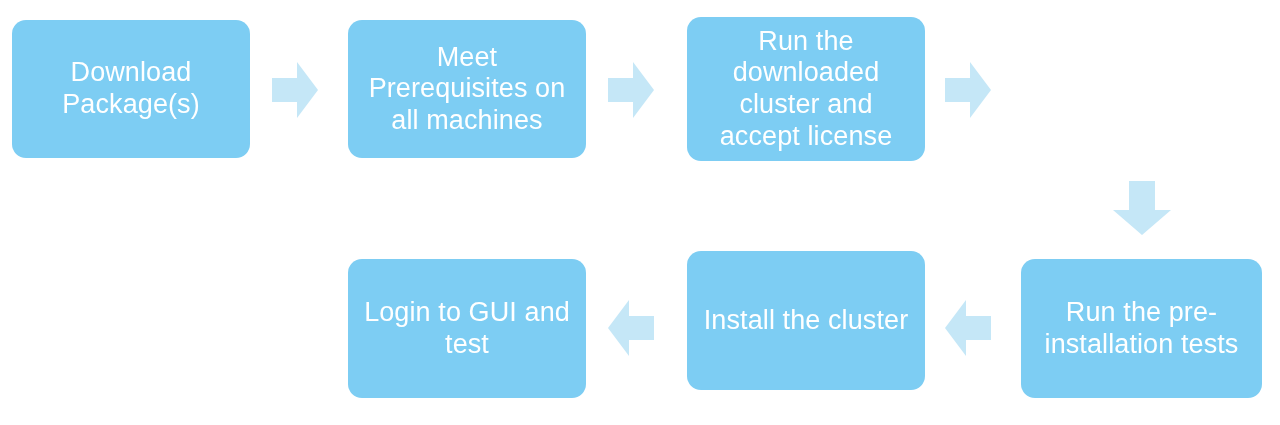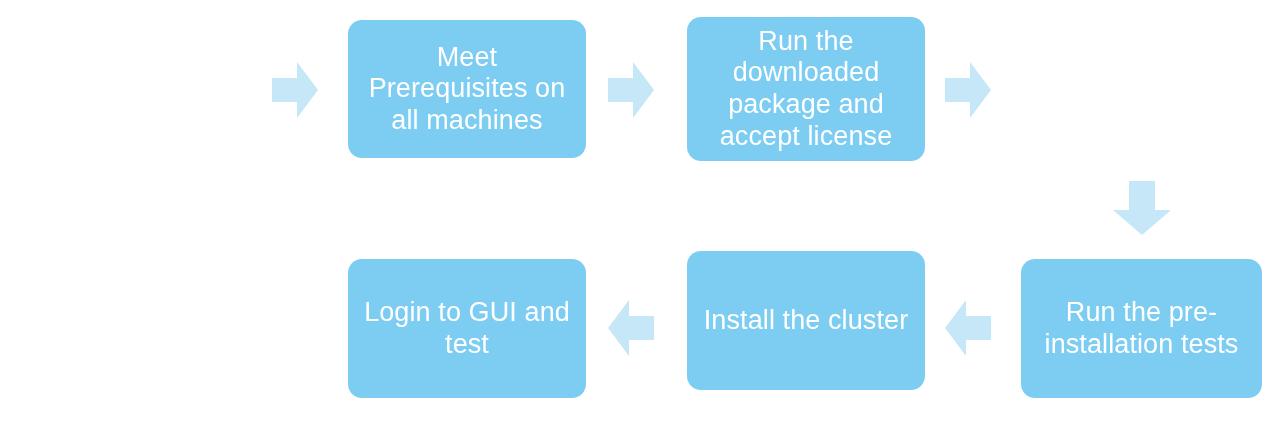--- a/index.html
+++ b/index.html
@@ -47,20 +47,24 @@
   }
   .arrow svg polygon {
     fill: #C5E7F7;
   }
 </style>
 </head>
 <body>
 
 <div id="flowchart">
 
+  <div class="node" style="left:12px; top:20px; width:238px; height:138px;">
+    <span class="node-label">Download
+Package(s)</span>
+  </div>
 
   <div class="arrow" style="left:272px; top:62px; width:46px; height:56px;">
     <svg viewBox="0 0 46 56" preserveAspectRatio="none">
       <polygon points="0,16 25,16 25,0 46,28 25,56 25,40 0,40"></polygon>
     </svg>
   </div>
 
   <div class="node" style="left:348px; top:20px; width:238px; height:138px;">
     <span class="node-label">Meet
 Prerequisites on
@@ -69,21 +73,21 @@
 
   <div class="arrow" style="left:608px; top:62px; width:46px; height:56px;">
     <svg viewBox="0 0 46 56" preserveAspectRatio="none">
       <polygon points="0,16 25,16 25,0 46,28 25,56 25,40 0,40"></polygon>
     </svg>
   </div>
 
   <div class="node" style="left:687px; top:17px; width:238px; height:144px;">
     <span class="node-label">Run the
 downloaded
-package and
+cluster and
 accept license</span>
   </div>
 
   <div class="arrow" style="left:945px; top:62px; width:46px; height:56px;">
     <svg viewBox="0 0 46 56" preserveAspectRatio="none">
       <polygon points="0,16 25,16 25,0 46,28 25,56 25,40 0,40"></polygon>
     </svg>
   </div>
 
 

